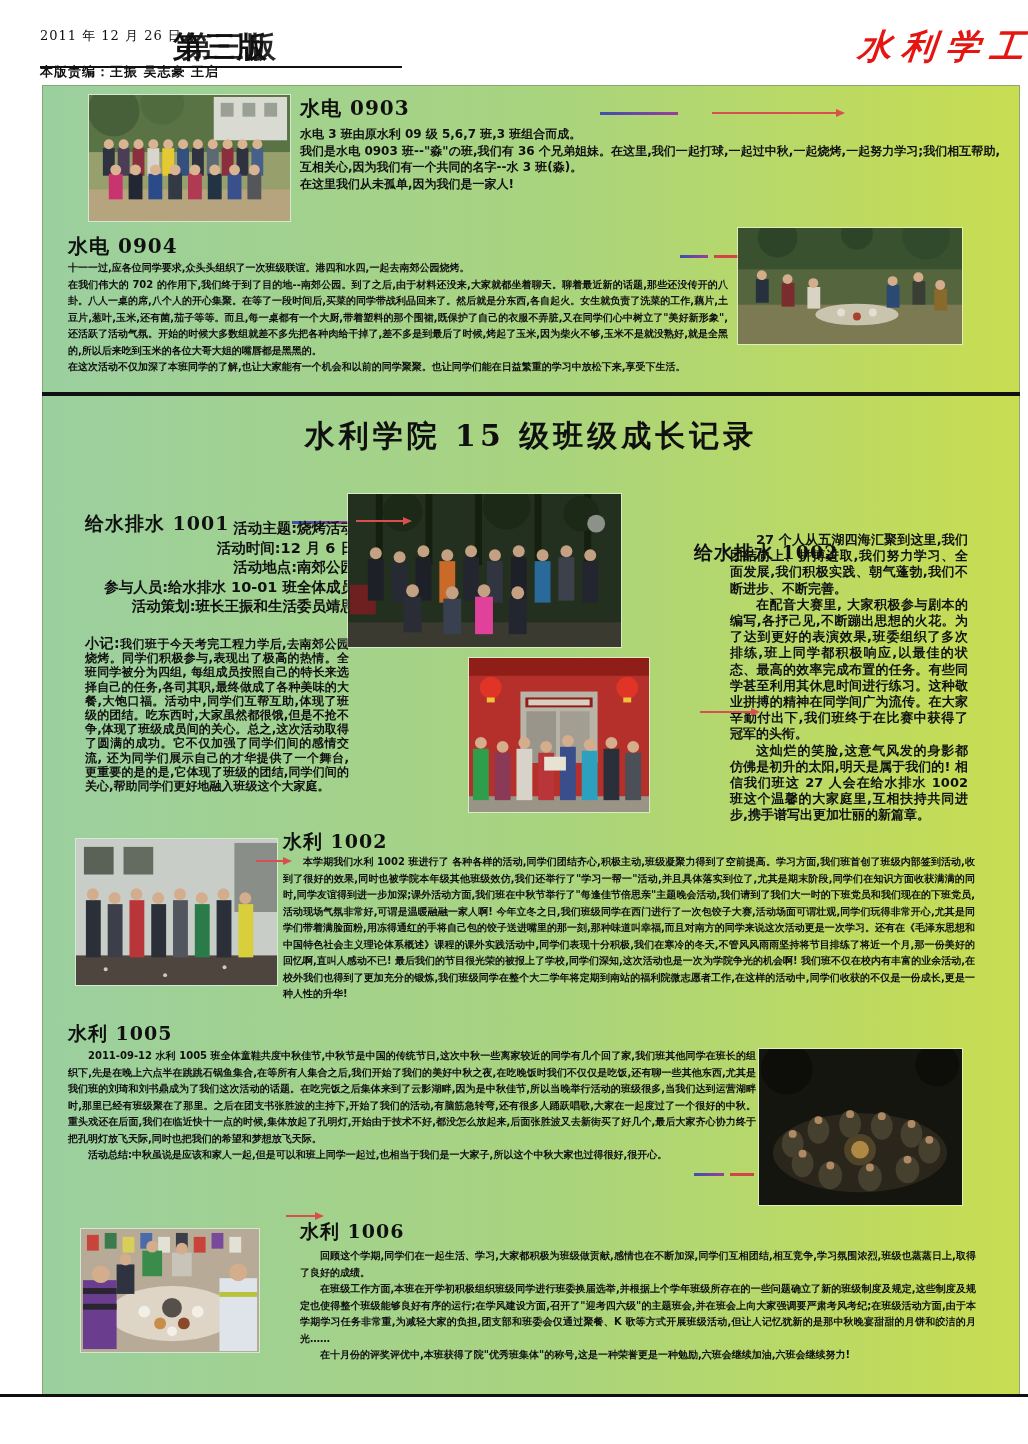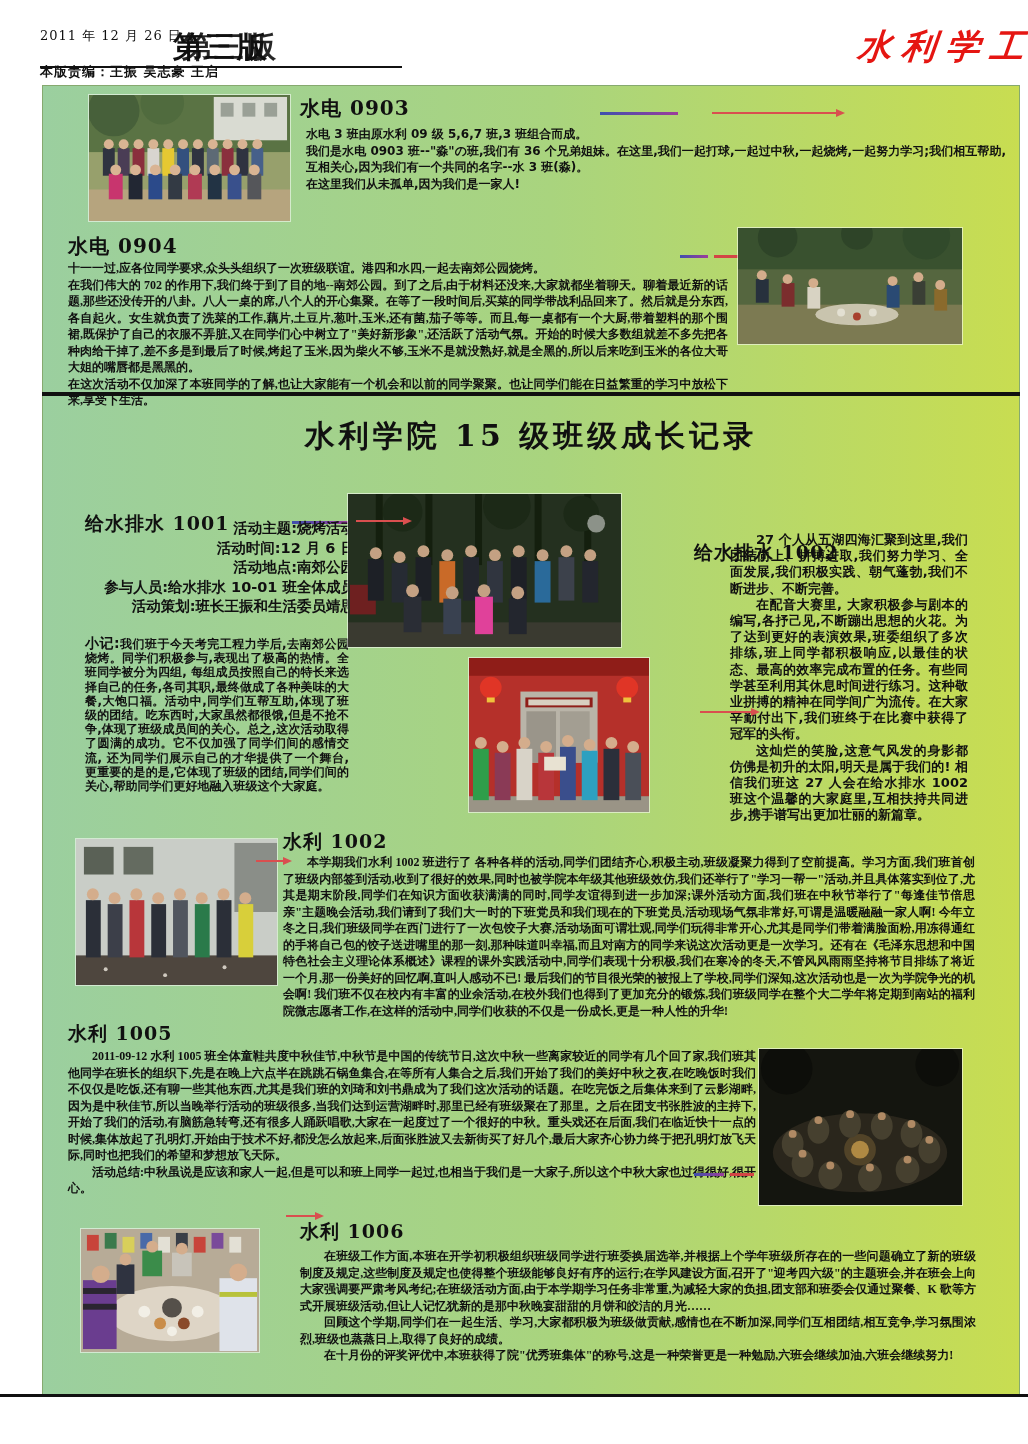--- a/index.html
+++ b/index.html
@@ -22,21 +22,21 @@
       border:1px solid #86a96f;box-sizing:border-box;}
   .section-divider{left:42px;top:392px;width:978px;height:4px;background:#101010;}
   .bottom-rule{left:0;top:1394px;width:1028px;height:3px;background:#101010;}
 
   
   .h-art{font:700 20px/24px "DejaVu Serif",serif;letter-spacing:1px;}
   .h-art-sm{font:700 19px/23px "DejaVu Serif",serif;letter-spacing:1px;}
   .growth-title{font:700 30px/36px "DejaVu Serif",serif;text-align:center;letter-spacing:4px;}
   .body-txt{font:600 12px/16.5px "DejaVu Sans",sans-serif;text-align:justify;}
   .body-txt p{margin:0;}
-  .body-dense{font-size:12px;line-height:16.5px;font-family:Liberation Serif, serif;}
+  .body-dense{font-size:10px;line-height:16.5px;}
   .ind p{text-indent:2em;}
   .info-lines{font:700 14.5px/19.5px "DejaVu Sans",sans-serif;}
   .info-lines div{margin:0;}
   .note-txt{font:600 12px/14.2px "DejaVu Sans",sans-serif;text-align:justify;}
   .note-label{font:700 14px/14px "DejaVu Sans",sans-serif;}
   .col-narrow{font:600 13px/16.2px "DejaVu Sans",sans-serif;text-align:justify;}
   .col-narrow p{margin:0;text-indent:2em;}
 
   
   .bdash{height:3px;background:linear-gradient(90deg,#3f4fae,#9c3d9a);}
@@ -117,21 +117,21 @@
           <circle cx="127" cy="76" r="5.5" fill="#d9b493"></circle>
           <circle cx="147" cy="76" r="5.5" fill="#d9b493"></circle>
           <circle cx="167" cy="76" r="5.5" fill="#d9b493"></circle>
       </g>
     </svg>
   </div>
   <div class="abs bdash" style="left:600px;top:112px;width:78px;"></div>
   <div class="abs arrow" style="left:712px;top:112px;width:125px;"></div>
 
   <div class="abs h-art" style="left:300px;top:96px;">水电 0903</div>
-  <div class="abs body-txt" style="left:300px;top:126px;width:700px;margin-left:6px;">
+  <div class="abs body-txt" style="left:300px;top:126px;width:700px;">
     <p>水电 3 班由原水利 09 级 5,6,7 班,3 班组合而成。</p>
     <p>我们是水电 0903 班--"淼"の班,我们有 36 个兄弟姐妹。在这里,我们一起打球,一起过中秋,一起烧烤,一起努力学习;我们相互帮助,互相关心,因为我们有一个共同的名字--水 3 班(淼)。</p>
     <p>在这里我们从未孤单,因为我们是一家人!</p>
   </div>
 
   <div class="abs h-art" style="left:68px;top:234px;">水电 0904</div>
   <div class="abs bdash" style="left:680px;top:255px;width:28px;"></div>
   <div class="abs rdash" style="left:714px;top:255px;width:26px;"></div>
   <div class="abs body-txt body-dense" style="left:68px;top:260px;width:660px;">
     <p>十一一过,应各位同学要求,众头头组织了一次班级联谊。港四和水四,一起去南郊公园烧烤。</p>
@@ -383,18 +383,18 @@
       <rect x="140" y="50" width="38" height="74" fill="#dfe3ea"></rect>
         <rect x="140" y="64" width="38" height="5" fill="#b8c23a"></rect>
         <circle cx="159" cy="44" r="9" fill="#d4ad8c"></circle>
       <rect x="36" y="36" width="18" height="30" fill="#2f3340"></rect>
         <circle cx="45" cy="31" r="6" fill="#d4ad8c"></circle>
     </svg>
   </div>
   <div class="abs arrow" style="left:286px;top:1215px;width:30px;"></div>
   <div class="abs h-art-sm" style="left:300px;top:1220px;">水利 1006</div>
   <div class="abs body-txt body-dense ind" style="left:300px;top:1248px;width:676px;">
+    <p>回顾这个学期,同学们在一起生活、学习,大家都积极为班级做贡献,感情也在不断加深,同学们互相团结,相互竞争,学习氛围浓烈,班级也蒸蒸日上,取得了良好的成绩。</p>
     <p>在班级工作方面,本班在开学初积极组织班级同学进行班委换届选举,并根据上个学年班级所存在的一些问题确立了新的班级制度及规定,这些制度及规定也使得整个班级能够良好有序的运行;在学风建设方面,召开了"迎考四六级"的主题班会,并在班会上向大家强调要严肃考风考纪;在班级活动方面,由于本学期学习任务非常重,为减轻大家的负担,团支部和班委会仅通过聚餐、K 歌等方式开展班级活动,但让人记忆犹新的是那中秋晚宴甜甜的月饼和皎洁的月光……</p>
-    <p>回顾这个学期,同学们在一起生活、学习,大家都积极为班级做贡献,感情也在不断加深,同学们互相团结,相互竞争,学习氛围浓烈,班级也蒸蒸日上,取得了良好的成绩。</p>
     <p>在十月份的评奖评优中,本班获得了院"优秀班集体"的称号,这是一种荣誉更是一种勉励,六班会继续加油,六班会继续努力!</p>
   </div>
 
 </div>
 
 </body></html>

